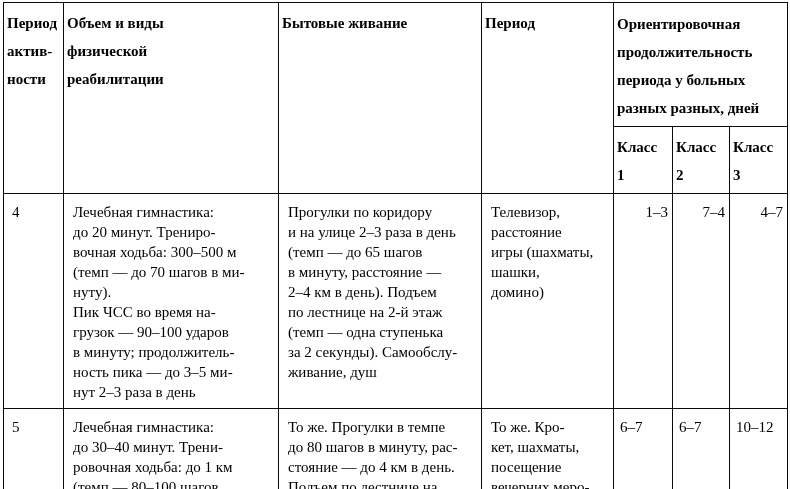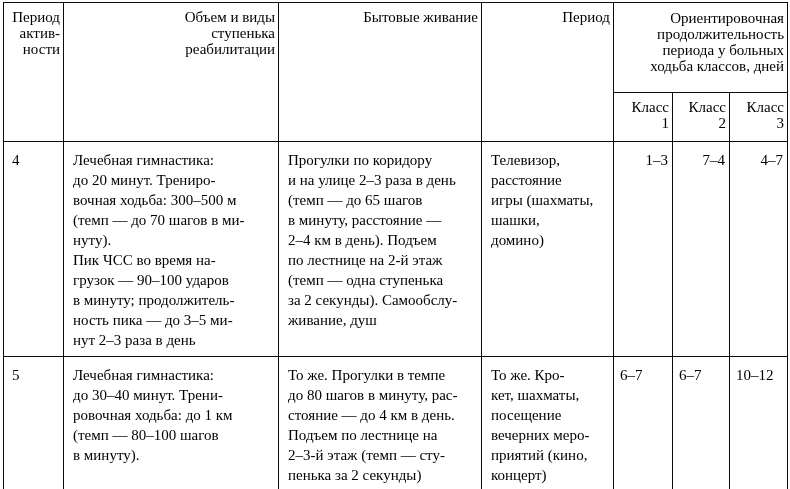--- a/index.html
+++ b/index.html
@@ -23,24 +23,24 @@
     margin: 2px 0 0 3px;
     width: 784px;
   }
   table.rehab, table.rehab th, table.rehab td {
     border: 1px solid #0a0a0a;
   }
   table.rehab {
     border-bottom: 3px solid #0a0a0a;
   }
   th {
-    font-weight: normal;
+    font-weight: bold;
     font-size: 15px;
-    line-height: 16px;
-    text-align: right;
+    line-height: 28px;
+    text-align: left;
     vertical-align: top;
     padding: 6px 3px 4px 3px;
     white-space: pre-line;
   }
   td {
     font-size: 15px;
     line-height: 20px;
     vertical-align: top;
     padding: 8px 4px 6px 9px;
     white-space: pre-line;
@@ -69,28 +69,28 @@
       <col style="width:59px">
       <col style="width:57px">
       <col style="width:58px">
     </colgroup>
     <thead>
       <tr style="height:90px">
         <th rowspan="2">Период
 актив-
 ности</th>
         <th rowspan="2">Объем и виды
-ступенька
+физической
 реабилитации</th>
         <th rowspan="2">Бытовые живание</th>
         <th rowspan="2">Период</th>
         <th colspan="3" class="duration-header">Ориентировочная
 продолжительность
 периода у больных
-ходьба классов, дней</th>
+разных разных, дней</th>
       </tr>
       <tr style="height:49px">
         <th>Класс
 1</th>
         <th>Класс
 2</th>
         <th>Класс
 3</th>
       </tr>
     </thead>

